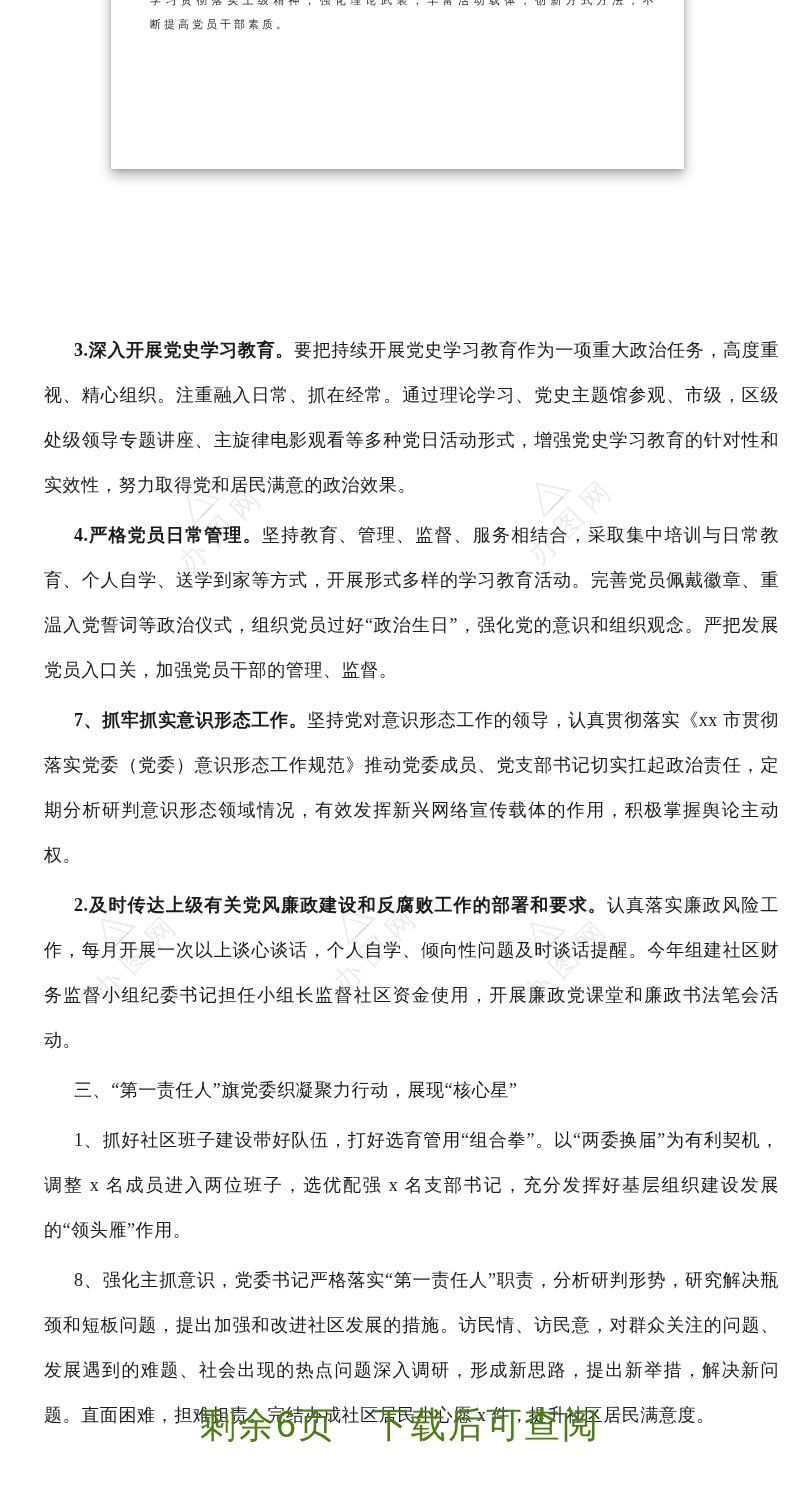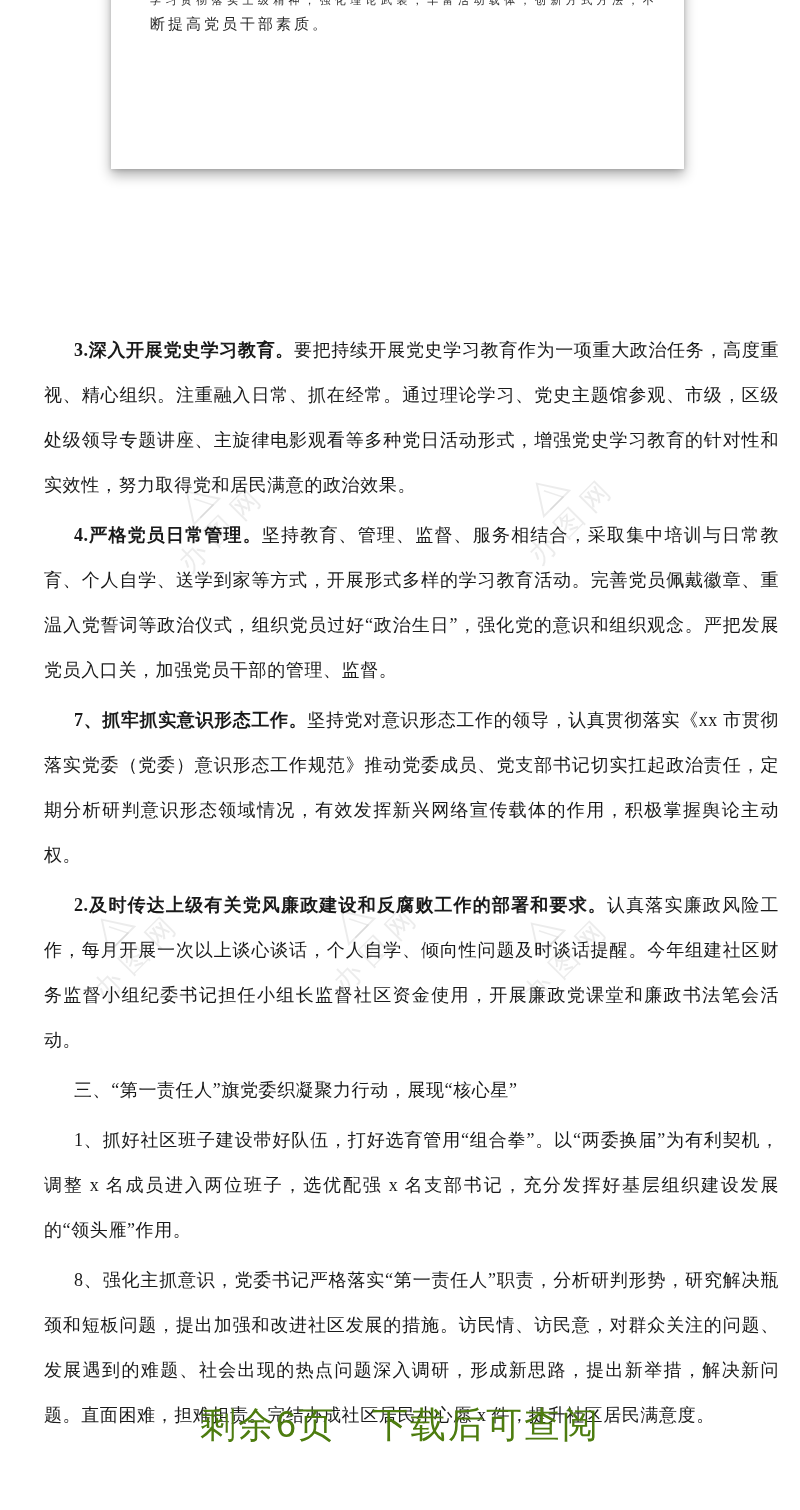--- a/index.html
+++ b/index.html
@@ -28,21 +28,21 @@
     font-size: 11px;
     line-height: 14px;
     letter-spacing: 4.4px;
     white-space: nowrap;
     color: #2a2a2a;
   }
   .prev-last-line {
     position: absolute;
     top: 16px;
     left: 150px;
-    font-size: 15px;
+    font-size: 11px;
     line-height: 16px;
     letter-spacing: 3px;
     white-space: nowrap;
     color: #2a2a2a;
   }
 
   
   .wm-layer { position: absolute; inset: 0; pointer-events: none; }
   .wm {
     position: absolute;

